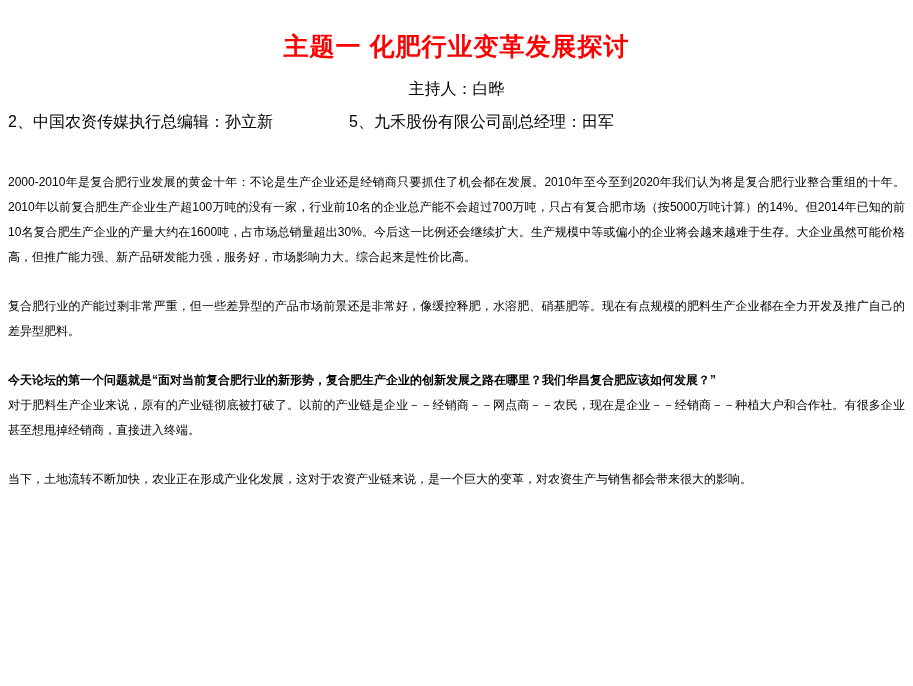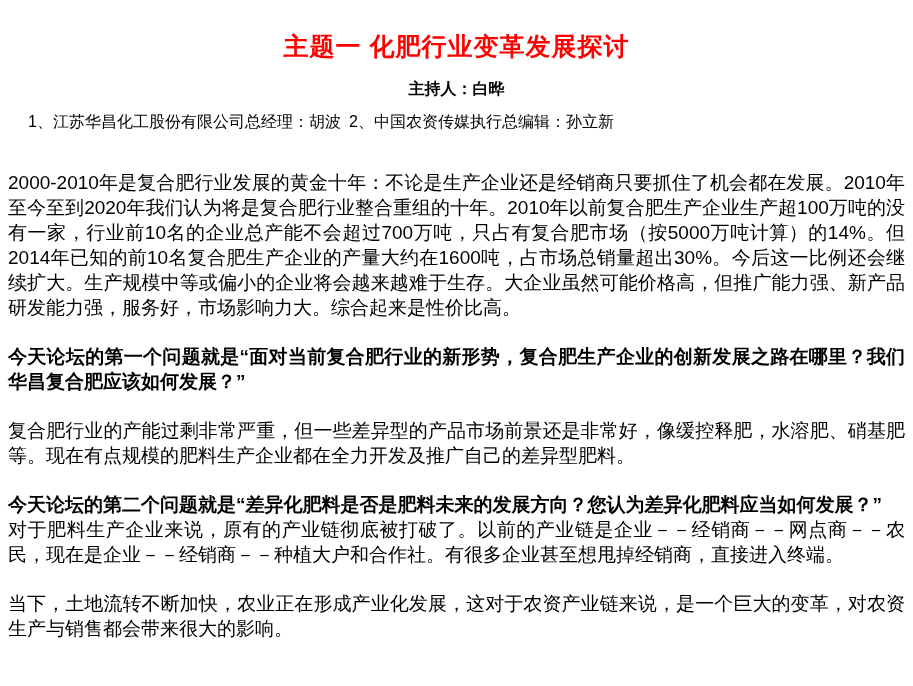--- a/index.html
+++ b/index.html
@@ -21,66 +21,64 @@
     color: #ff0000;
     font-size: 25px;
     font-weight: bold;
     letter-spacing: 1px;
     margin-bottom: 14px;
   }
   .center-line {
     text-align: center;
     font-size: 16px;
     line-height: 24px;
-    font-weight: bold;
   }
   .guest-table {
     margin-top: 8px;
     display: grid;
     grid-template-columns: 341px 279px 1fr;
     row-gap: 1px;
     font-size: 16px;
     line-height: 25px;
   }
   .guest-cell { white-space: nowrap; overflow: hidden; }
   .guest-cell.c1 { padding-left: 20px; }
   .body-text { margin-top: 36px; }
   .para {
-    font-size: 19px;
+    font-size: 12px;
     line-height: 25px;
     margin-top: 24px;
     text-align: justify;
   }
   .para.first { margin-top: 0; }
   .para.tight { margin-top: 0; }
   .para.bold { font-weight: bold; }
 </style>
 </head>
 <body>
 
 <div class="page">
 
   <div class="doc-title">主题一  化肥行业变革发展探讨</div>
 
   <div class="center-line">主持人：白晔</div>
 
 
   <div class="guest-table">
-    <div class="guest-cell c1">1、江苏华昌化工股份有限公司总经理：胡波</div>
     <div class="guest-cell c2">2、中国农资传媒执行总编辑：孙立新</div>
+    <div class="guest-cell c2">5、九禾股份有限公司副总经理：田军</div>
   </div>
 
   <div class="body-text">
     <div class="para first">2000-2010年是复合肥行业发展的黄金十年：不论是生产企业还是经销商只要抓住了机会都在发展。2010年至今至到2020年我们认为将是复合肥行业整合重组的十年。2010年以前复合肥生产企业生产超100万吨的没有一家，行业前10名的企业总产能不会超过700万吨，只占有复合肥市场（按5000万吨计算）的14%。但2014年已知的前10名复合肥生产企业的产量大约在1600吨，占市场总销量超出30%。今后这一比例还会继续扩大。生产规模中等或偏小的企业将会越来越难于生存。大企业虽然可能价格高，但推广能力强、新产品研发能力强，服务好，市场影响力大。综合起来是性价比高。</div>
 
+    <div class="para">复合肥行业的产能过剩非常严重，但一些差异型的产品市场前景还是非常好，像缓控释肥，水溶肥、硝基肥等。现在有点规模的肥料生产企业都在全力开发及推广自己的差异型肥料。</div>
+
     <div class="para bold">今天论坛的第一个问题就是“面对当前复合肥行业的新形势，复合肥生产企业的创新发展之路在哪里？我们华昌复合肥应该如何发展？”</div>
 
-    <div class="para">复合肥行业的产能过剩非常严重，但一些差异型的产品市场前景还是非常好，像缓控释肥，水溶肥、硝基肥等。现在有点规模的肥料生产企业都在全力开发及推广自己的差异型肥料。</div>
-
-    <div class="para bold">今天论坛的第二个问题就是“差异化肥料是否是肥料未来的发展方向？您认为差异化肥料应当如何发展？”</div>
 
     <div class="para tight">对于肥料生产企业来说，原有的产业链彻底被打破了。以前的产业链是企业－－经销商－－网点商－－农民，现在是企业－－经销商－－种植大户和合作社。有很多企业甚至想甩掉经销商，直接进入终端。</div>
 
     <div class="para">当下，土地流转不断加快，农业正在形成产业化发展，这对于农资产业链来说，是一个巨大的变革，对农资生产与销售都会带来很大的影响。</div>
 
   </div>
 
 </div>
 
 </body></html>

